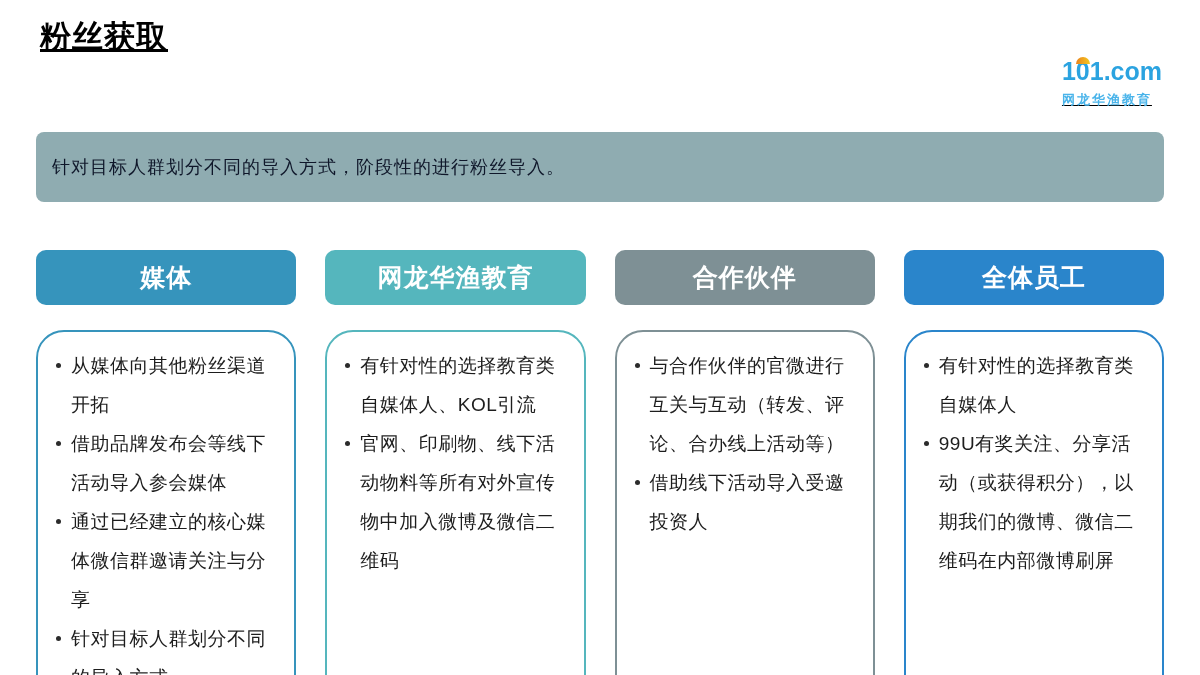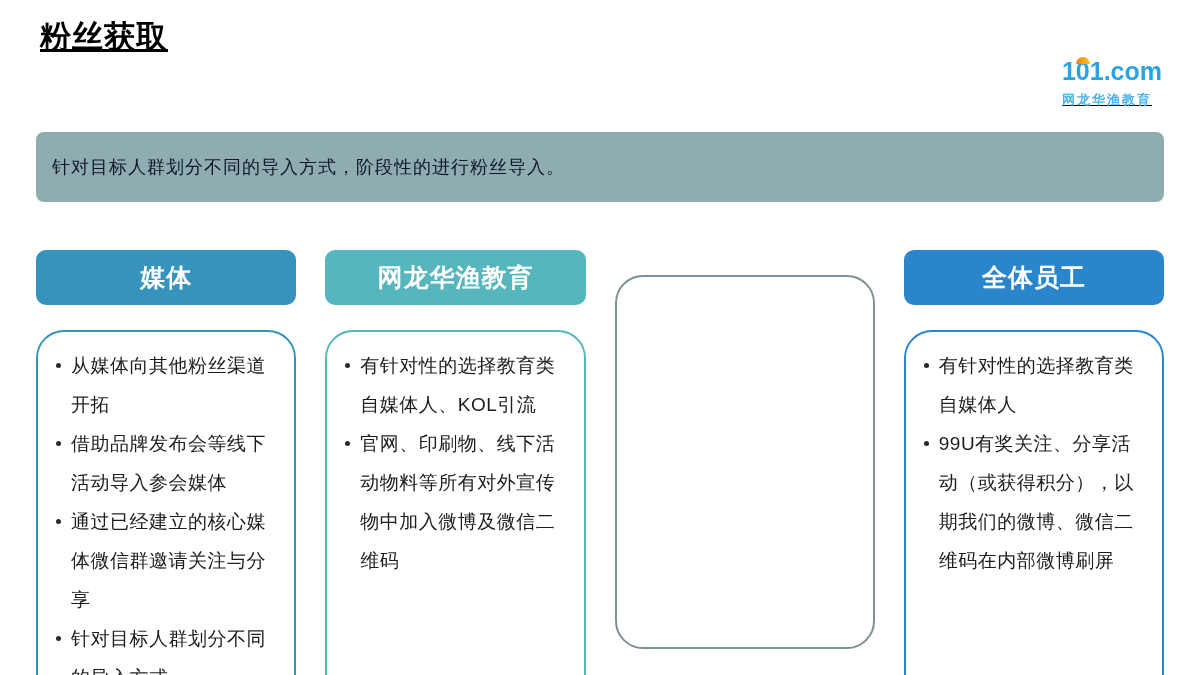--- a/index.html
+++ b/index.html
@@ -171,22 +171,31 @@
             </li>
           <li>
               <span class="bullet-dot"></span>
               <span class="item-text">官网、印刷物、线下活动物料等所有对外宣传物中加入微博及微信二维码</span>
             </li>
         </ul>
       </div>
     </section>
 
     <section class="column" style="--col-color: #7E9095;">
-      <div class="col-body">
-        <ul>
+      <header class="col-header">合作伙伴</header>
+      <div class="col-body">
+        <ul>
+          <li>
+              <span class="bullet-dot"></span>
+              <span class="item-text">与合作伙伴的官微进行互关与互动（转发、评论、合办线上活动等）</span>
+            </li>
+          <li>
+              <span class="bullet-dot"></span>
+              <span class="item-text">借助线下活动导入受邀投资人</span>
+            </li>
         </ul>
       </div>
     </section>
 
     <section class="column" style="--col-color: #2A85CB;">
       <header class="col-header">全体员工</header>
       <div class="col-body">
         <ul>
           <li>
               <span class="bullet-dot"></span>

